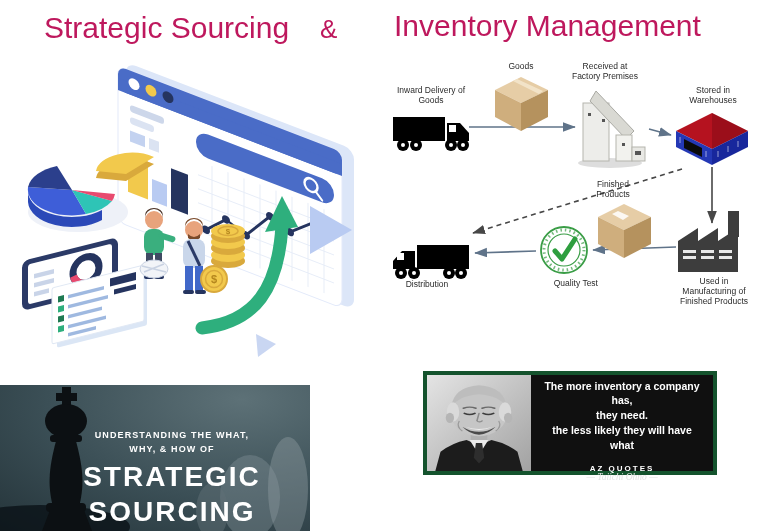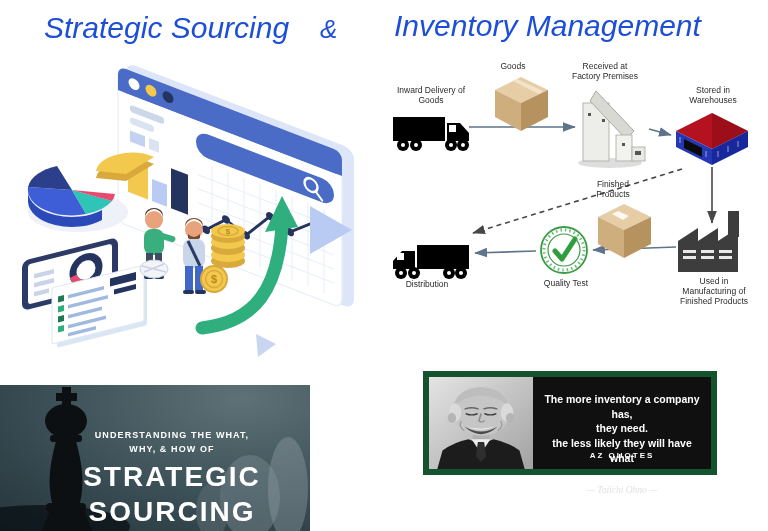--- a/index.html
+++ b/index.html
@@ -1,55 +1,55 @@
 <!DOCTYPE html>
 <html><head>
 <meta charset="utf-8">
 <style>
   html,body{margin:0;padding:0;}
   body{
     width:768px;height:531px;position:relative;overflow:hidden;
     background:#ffffff;font-family:"Liberation Sans",sans-serif;
   }
   
-  .title{position:absolute;color:#1d4ed8;white-space:nowrap;font-weight:400;font-style:italic;}
+  .title{position:absolute;color:#be185d;white-space:nowrap;font-weight:400;}
   .title-left{left:44px;top:11px;font-size:30px;}
   .title-amp{left:320px;top:14px;font-size:26px;}
   .title-right{left:394px;top:9px;font-size:30px;}
 
   
   .sourcing-art{position:absolute;left:6px;top:56px;width:372px;height:305px;}
 
   
   .flow-wrap{position:absolute;left:385px;top:57px;width:383px;height:275px;}
   .flow-svg{position:absolute;left:0;top:0;width:383px;height:275px;}
   .flow-label{position:absolute;font-size:8.5px;line-height:1.2;color:#2b2b2b;text-align:center;}
   .fl-inward{left:0px;top:28px;width:92px;}
-  .fl-goods{left:98px;top:4px;width:60px;}
+  .fl-goods{left:106px;top:4px;width:60px;}
   .fl-received{left:185px;top:4px;width:70px;}
   .fl-stored{left:292px;top:28px;width:72px;}
   .fl-finished{left:194px;top:122px;width:68px;}
   .fl-used{left:289px;top:219px;width:80px;}
-  .fl-quality{left:149px;top:221px;width:64px;}
+  .fl-quality{left:149px;top:221px;width:64px;text-align:right;}
   .fl-distribution{left:10px;top:222px;width:64px;}
 
   
   .banner{
     position:absolute;left:0;top:385px;width:310px;height:182px;overflow:hidden;
     background:radial-gradient(150% 130% at 78% 8%, #5d7177 0%, #3b4f56 42%, #152126 100%);
   }
   .banner-svg{position:absolute;left:0;top:0;width:310px;height:146px;}
   .banner-text{position:absolute;left:52px;top:44px;width:240px;text-align:center;color:#ffffff;}
   .banner-kicker{font-size:9px;font-weight:bold;letter-spacing:1.1px;line-height:1.5;}
   .banner-headline{font-size:28px;font-weight:bold;letter-spacing:2px;line-height:1.0;margin-top:7px;}
 
   
   .quote-card{
     position:absolute;left:423px;top:371px;width:294px;height:104px;box-sizing:border-box;
-    background:#101010;border:6px solid #14532d;display:flex;
+    background:#101010;border:4px solid #14532d;display:flex;align-items:center;
   }
   .quote-photo{width:104px;height:100%;flex:0 0 104px;}
   .quote-right{flex:1;position:relative;color:#ffffff;text-align:center;padding:15px 8px 0 8px;}
   .quote-line{font-size:10.5px;font-weight:600;line-height:1.4;}
   .quote-attr{margin-top:20px;font-family:"Liberation Serif",serif;font-style:italic;font-size:9.5px;color:#e2e2e2;}
   .quote-brand{position:absolute;bottom:9px;left:0;right:0;font-size:8px;font-weight:bold;letter-spacing:2px;color:#ffffff;}
 </style>
 </head>
 <body>
 

